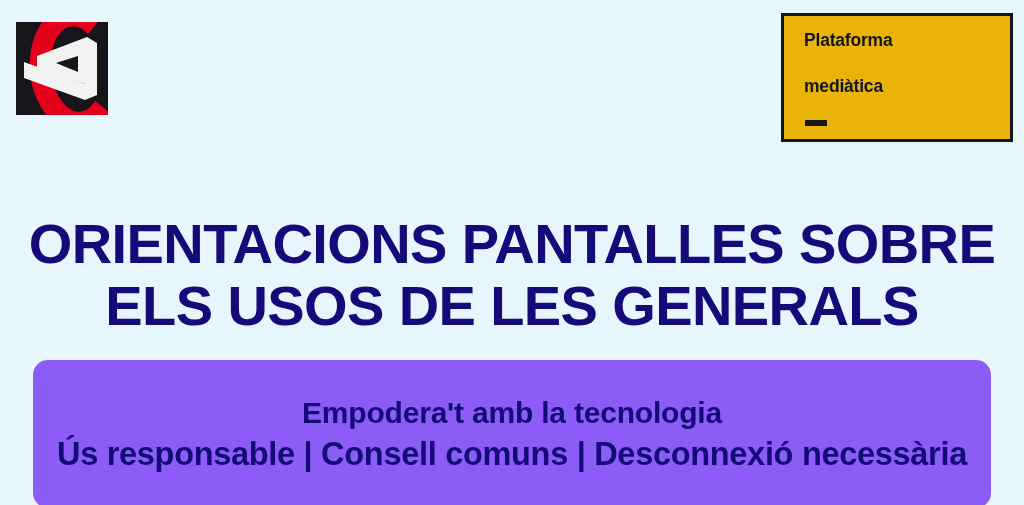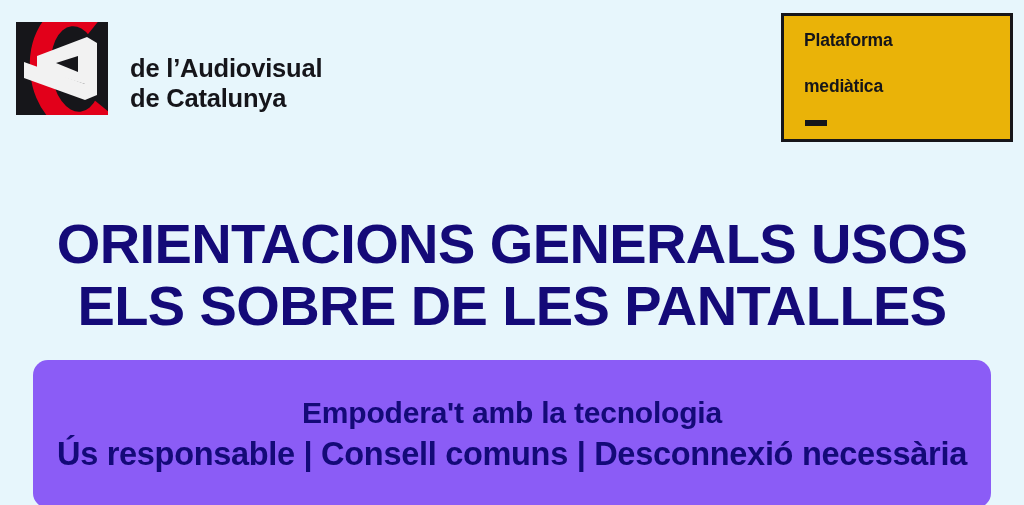--- a/index.html
+++ b/index.html
@@ -173,39 +173,38 @@
         <div class="red-c"></div>
         <svg class="white-a" viewBox="0 0 92 93">
           <polygon points="71,15 81,21 81,73 69,78 69,62 21,47 21,34" fill="#f2f2f2"></polygon>
           <polygon points="69,62 69,78 8,56 8,40" fill="#f2f2f2"></polygon>
           <polygon points="40,41 62,34 62,50" fill="#16161a"></polygon>
         </svg>
       </div>
 
       <div class="cac-words">
         <br>
-        <span>de l’Audiovisual</span><br>
-        <span>de Catalunya</span>
+        <br>
       </div>
     </div>
 
     <div class="plataforma-box">
       <div class="plataforma-text">
         <span>Plataforma</span><br>
         <br>
         <span>mediàtica</span>
       </div>
       <div class="plataforma-dash"></div>
     </div>
 
   </div>
 
   <div class="title-block">
-    <span class="title-line">ORIENTACIONS GENERALS USOS</span>
-    <span class="title-line">ELS SOBRE DE LES PANTALLES</span>
+    <span class="title-line">ORIENTACIONS PANTALLES SOBRE</span>
+    <span class="title-line">ELS USOS DE LES GENERALS</span>
   </div>
 
   <div class="banner">
     <div class="banner-line1">Empodera't amb la tecnologia</div>
     <div class="banner-line2">Ús responsable | Consell comuns | Desconnexió necessària</div>
   </div>
 
 </div>
 
 </body></html>

